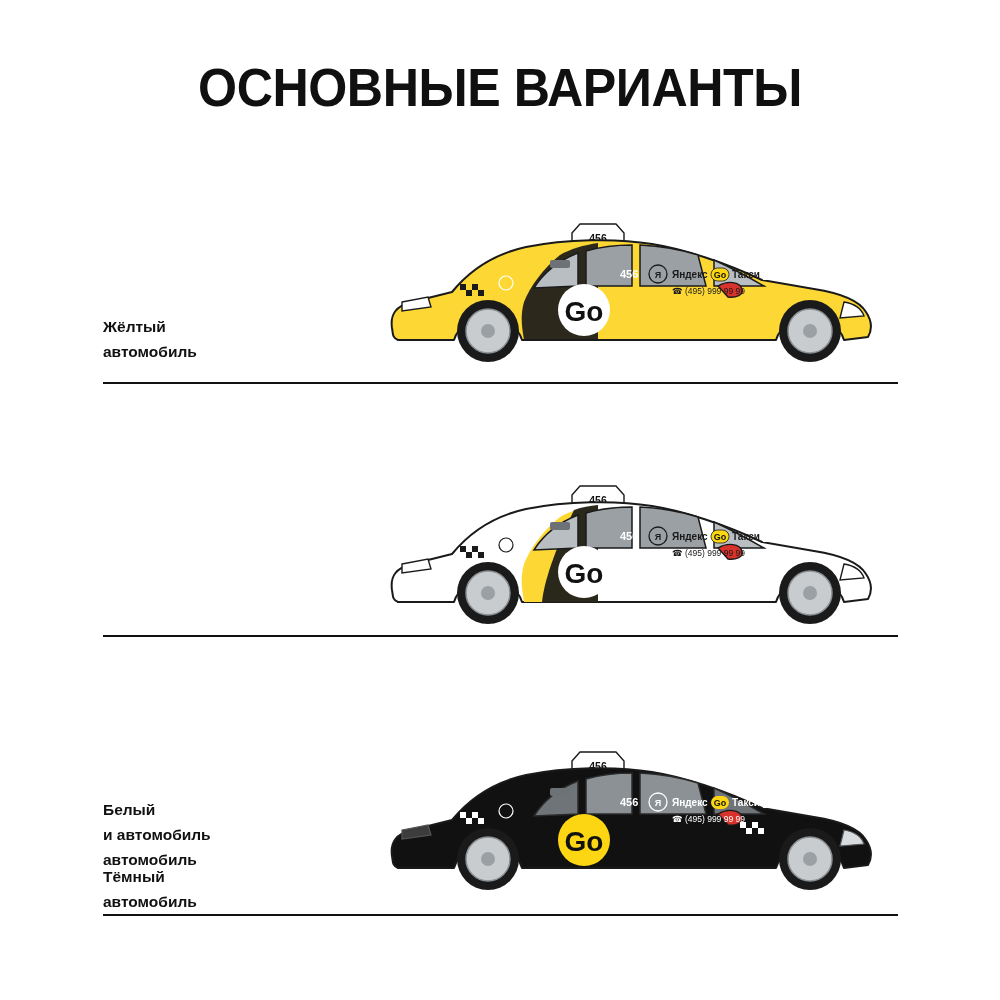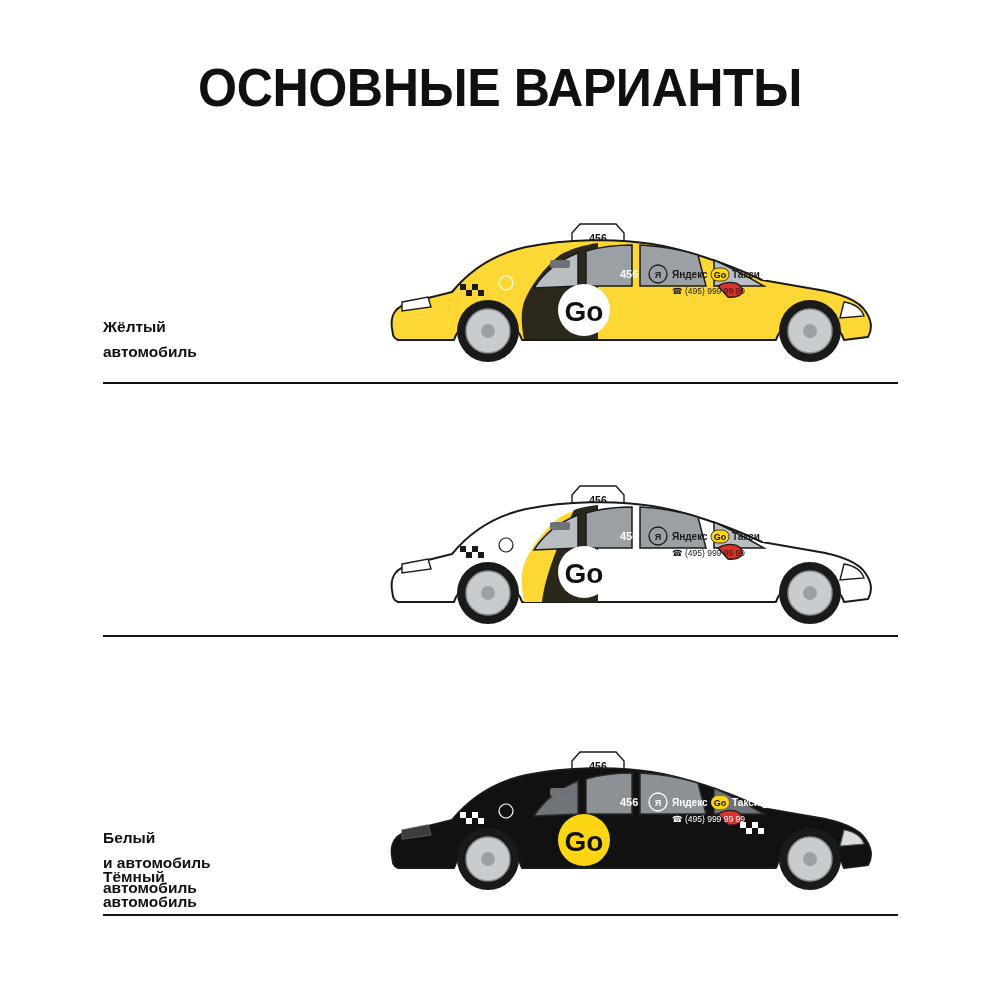--- a/index.html
+++ b/index.html
@@ -41,21 +41,21 @@
     position: absolute;
     left: 103px;
     font-family: "Liberation Sans", sans-serif;
     font-weight: bold;
     font-size: 15.5px;
     line-height: 25px;
     color: #111111;
     white-space: nowrap;
   }
   .row-1 .row-label { top: 124px; }
-  .row-2 .row-label { top: 345px; margin-top: 28px; }
+  .row-2 .row-label { top: 345px; }
   .row-3 .row-label { top: 116px; margin-top: 30px; }
 
   .baseline {
     position: absolute;
     left: 103px;
     width: 795px;
     height: 2px;
     background: #111111;
   }
   .row-1 .baseline { top: 192px; }

